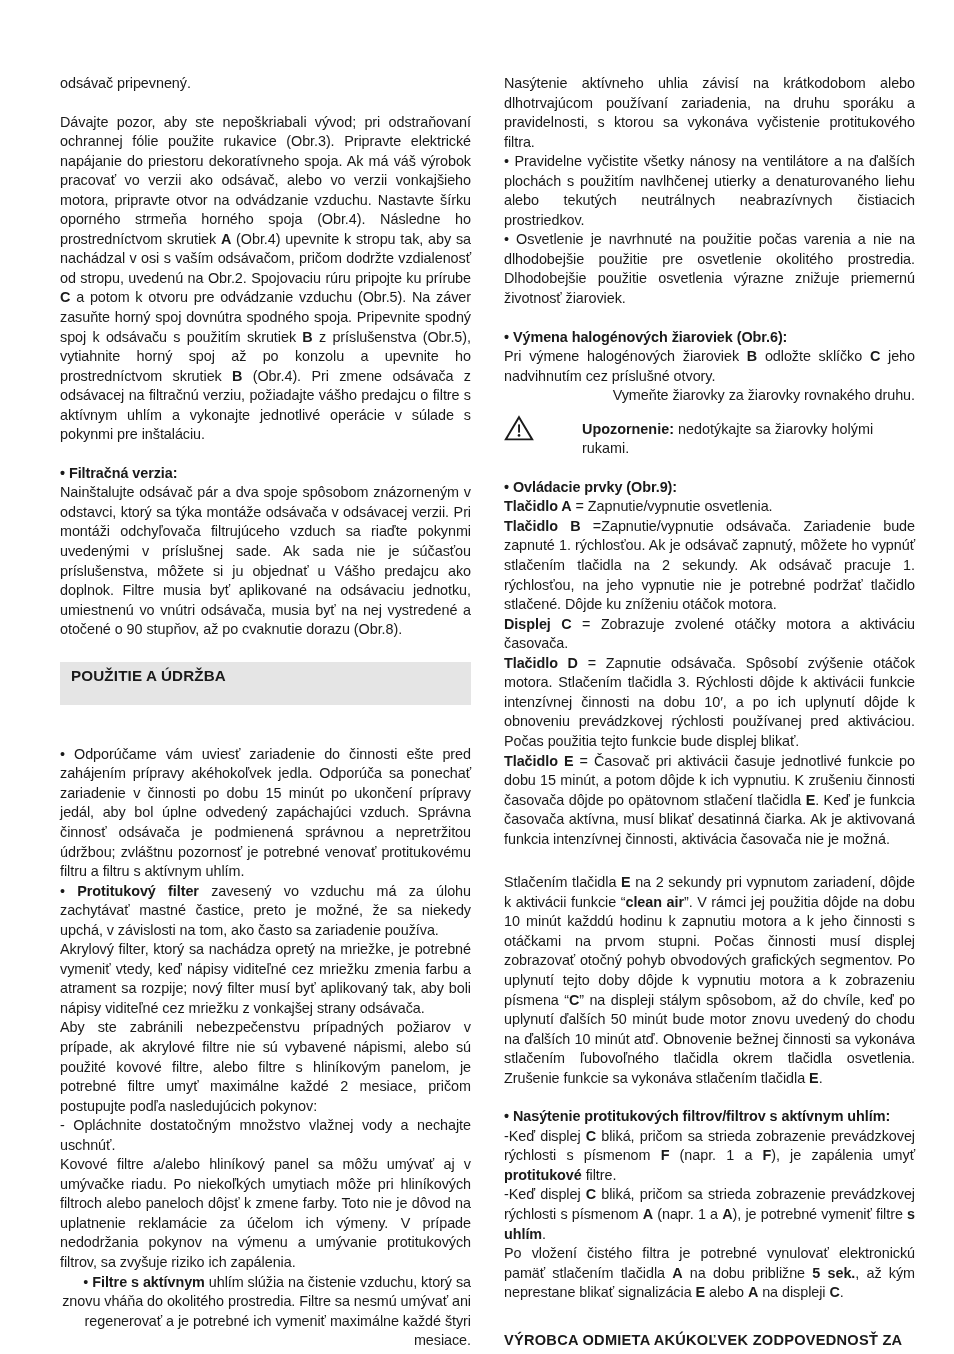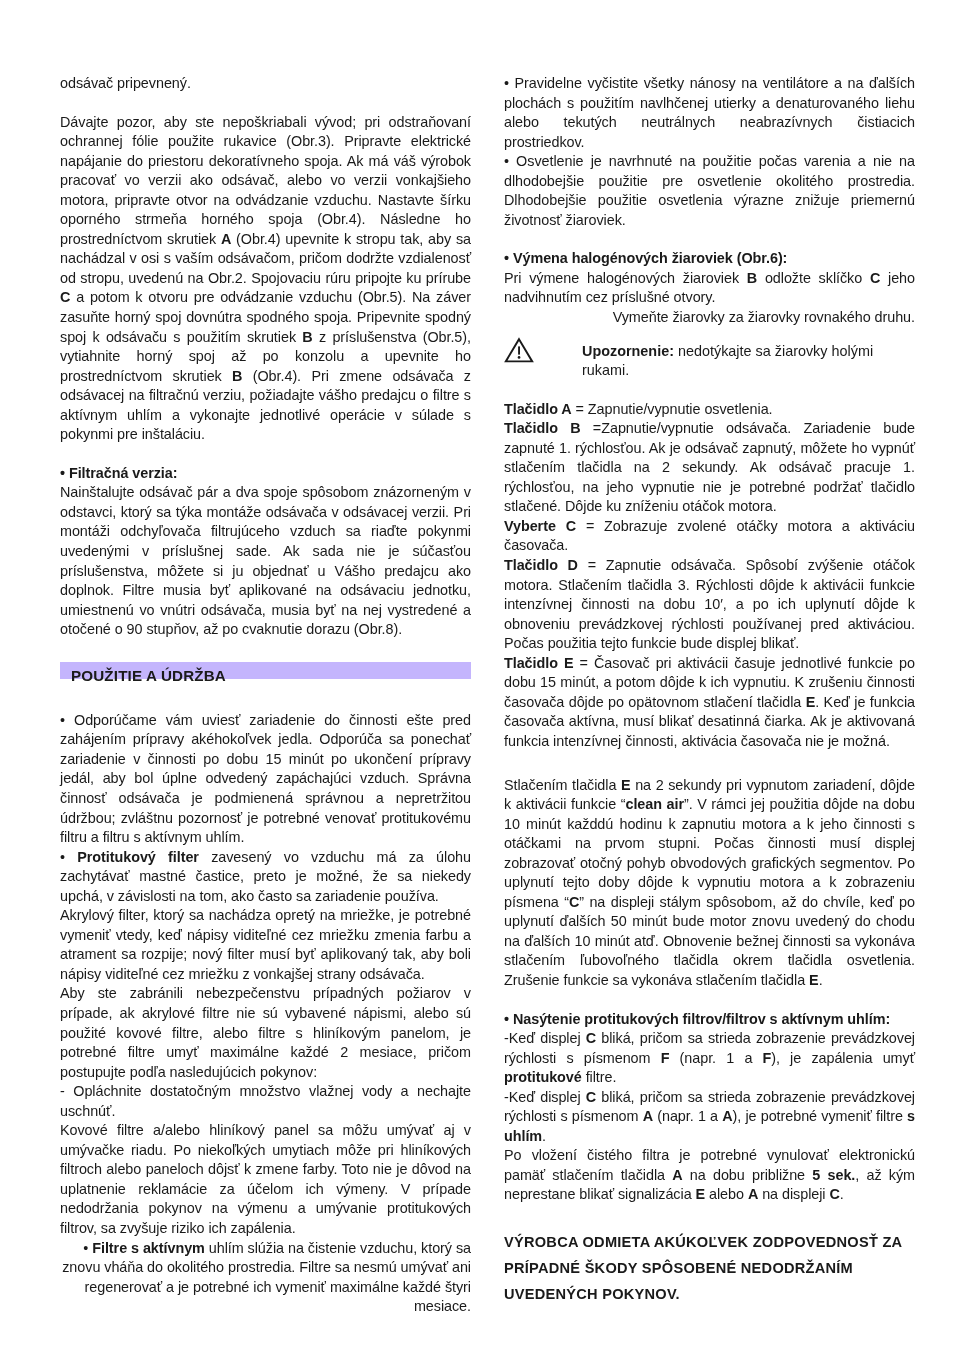--- a/index.html
+++ b/index.html
@@ -43,30 +43,30 @@
     -webkit-hyphens: none;
     hyphens: none;
   }
   p.last-left {
     text-align: right;
   }
   b, strong { font-weight: bold; }
   .gap-m { height: 19px; }
   .gap-l { height: 24px; }
   .section-bar {
-    background: #c4b5fd;
-    height: 17px;
+    background: #e5e5e5;
+    height: 43px;
     line-height: 27px;
     font-size: 15.2px;
     font-weight: bold;
     letter-spacing: 0.15px;
     padding-left: 11px;
     box-sizing: border-box;
     margin-top: 22px;
-    margin-bottom: 32px;
+    margin-bottom: 40px;
   }
   .bullet-head {
     font-weight: bold;
     font-size: 14.4px;
     line-height: 19.55px;
     text-align: left;
   }
   .allcaps-final {
     font-weight: bold;
     font-size: 14.6px;
@@ -137,20 +137,21 @@
       <p><span>- Opláchnite dostatočným množstvo vlažnej vody a nechajte uschnúť.</span></p>
 
       <p><span>Kovové filtre a/alebo hliníkový panel sa môžu umývať aj v umývačke riadu. Po niekoľkých umytiach môže pri hliníkových filtroch alebo paneloch dôjsť k zmene farby. Toto nie je dôvod na uplatnenie reklamácie za účelom ich výmeny. V prípade nedodržania pokynov na výmenu a umývanie protitukových filtrov, sa zvyšuje riziko ich zapálenia.</span></p>
 
       <p class="last-left"><span>• </span><b>Filtre s aktívnym</b><span> uhlím slúžia na čistenie vzduchu, ktorý sa znovu vháňa do okolitého prostredia. Filtre sa nesmú umývať ani regenerovať a je potrebné ich vymeniť maximálne každé štyri mesiace.</span></p>
 
     </div>
 
     <div class="col">
 
+      <p><span>Nasýtenie aktívneho uhlia závisí na krátkodobom alebo dlhotrvajúcom používaní zariadenia, na druhu sporáku a pravidelnosti, s ktorou sa vykonáva vyčistenie protitukového filtra.</span></p>
 
       <p><span>• Pravidelne vyčistite všetky nánosy na ventilátore a na ďalších plochách s použitím navlhčenej utierky a denaturovaného liehu alebo tekutých neutrálnych neabrazívnych čistiacich prostriedkov.</span></p>
 
       <p><span>• Osvetlenie je navrhnuté na použitie počas varenia a nie na dlhodobejšie použitie pre osvetlenie okolitého prostredia. Dlhodobejšie použitie osvetlenia výrazne znižuje priemernú životnosť žiaroviek.</span></p>
 
       <div class="gap-m"></div>
 
       <p class="bullet-head"><span>• Výmena halogénových žiaroviek (Obr.6):</span></p>
 
       <p><span>Pri výmene halogénových žiaroviek </span><b>B</b><span> odložte sklíčko </span><b>C</b><span> jeho nadvihnutím cez príslušné otvory.</span></p>
@@ -163,26 +164,27 @@
             <path d="M15 2.2 L28.2 24.4 L1.8 24.4 Z" fill="none" stroke="#1a1a1a" stroke-width="1.9" stroke-linejoin="miter"></path>
             <rect x="14.1" y="9.4" width="1.9" height="8.2" fill="#1a1a1a"></rect>
             <circle cx="15.05" cy="20.4" r="1.35" fill="#1a1a1a"></circle>
           </svg>
         </span>
         <span class="warn-text"><b>Upozornenie:</b><span> nedotýkajte sa žiarovky holými rukami.</span></span>
       </div>
 
       <div class="gap-m"></div>
 
+      <p class="bullet-head"><span>• Ovládacie prvky (Obr.9):</span></p>
 
       <p><b>Tlačidlo A</b><span> = Zapnutie/vypnutie osvetlenia.</span></p>
 
       <p><b>Tlačidlo B</b><span> =Zapnutie/vypnutie odsávača. Zariadenie bude zapnuté 1. rýchlosťou. Ak je odsávač zapnutý, môžete ho vypnúť stlačením tlačidla na 2 sekundy. Ak odsávač pracuje 1. rýchlosťou, na jeho vypnutie nie je potrebné podržať tlačidlo stlačené. Dôjde ku zníženiu otáčok motora.</span></p>
 
-      <p><b>Vyberte C</b><span> = Zobrazuje zvolené otáčky motora a aktiváciu časovača.</span></p>
+      <p><b>Displej C</b><span> = Zobrazuje zvolené otáčky motora a aktiváciu časovača.</span></p>
 
       <p><b>Tlačidlo D</b><span> = Zapnutie odsávača. Spôsobí zvýšenie otáčok motora. Stlačením tlačidla 3. Rýchlosti dôjde k aktivácii funkcie intenzívnej činnosti na dobu 10′, a po ich uplynutí dôjde k obnoveniu prevádzkovej rýchlosti používanej pred aktiváciou. Počas použitia tejto funkcie bude displej blikať.</span></p>
 
       <p><b>Tlačidlo E</b><span> = Časovač pri aktivácii časuje jednotlivé funkcie po dobu 15 minút, a potom dôjde k ich vypnutiu. K zrušeniu činnosti časovača dôjde po opätovnom stlačení tlačidla </span><b>E</b><span>. Keď je funkcia časovača aktívna, musí blikať desatinná čiarka. Ak je aktivovaná funkcia intenzívnej činnosti, aktivácia časovača nie je možná.</span></p>
 
       <div class="gap-l"></div>
 
       <p><span>Stlačením tlačidla </span><b>E</b><span> na 2 sekundy pri vypnutom zariadení, dôjde k aktivácii funkcie “</span><b>clean air</b><span>”. V rámci jej použitia dôjde na dobu 10 minút každdú hodinu k zapnutiu motora a k jeho činnosti s otáčkami na prvom stupni. Počas činnosti musí displej zobrazovať otočný pohyb obvodových grafických segmentov. Po uplynutí tejto doby dôjde k vypnutiu motora a k zobrazeniu písmena “</span><b>C</b><span>” na displeji stálym spôsobom, až do chvíle, keď po uplynutí ďalších 50 minút bude motor znovu uvedený do chodu na ďalších 10 minút atď. Obnovenie bežnej činnosti sa vykonáva stlačením ľubovoľného tlačidla okrem tlačidla osvetlenia. Zrušenie funkcie sa vykonáva stlačením tlačidla </span><b>E</b><span>.</span></p>
 
       <div class="gap-m"></div>

